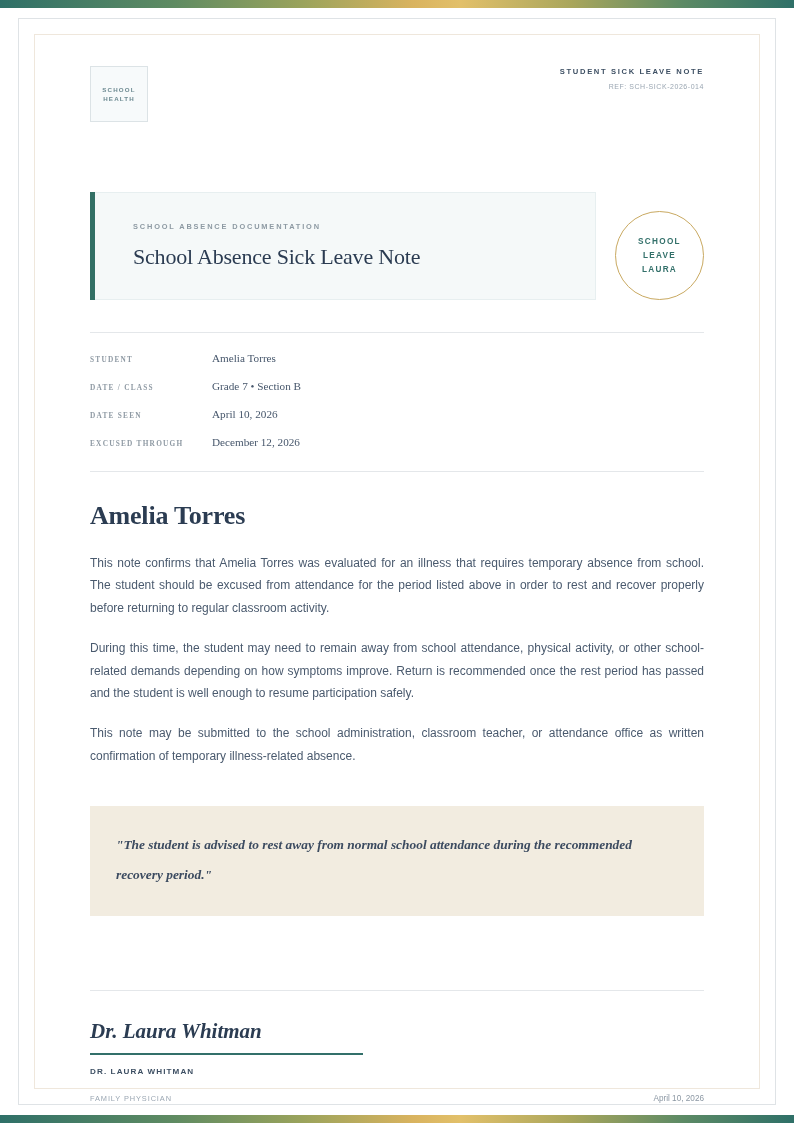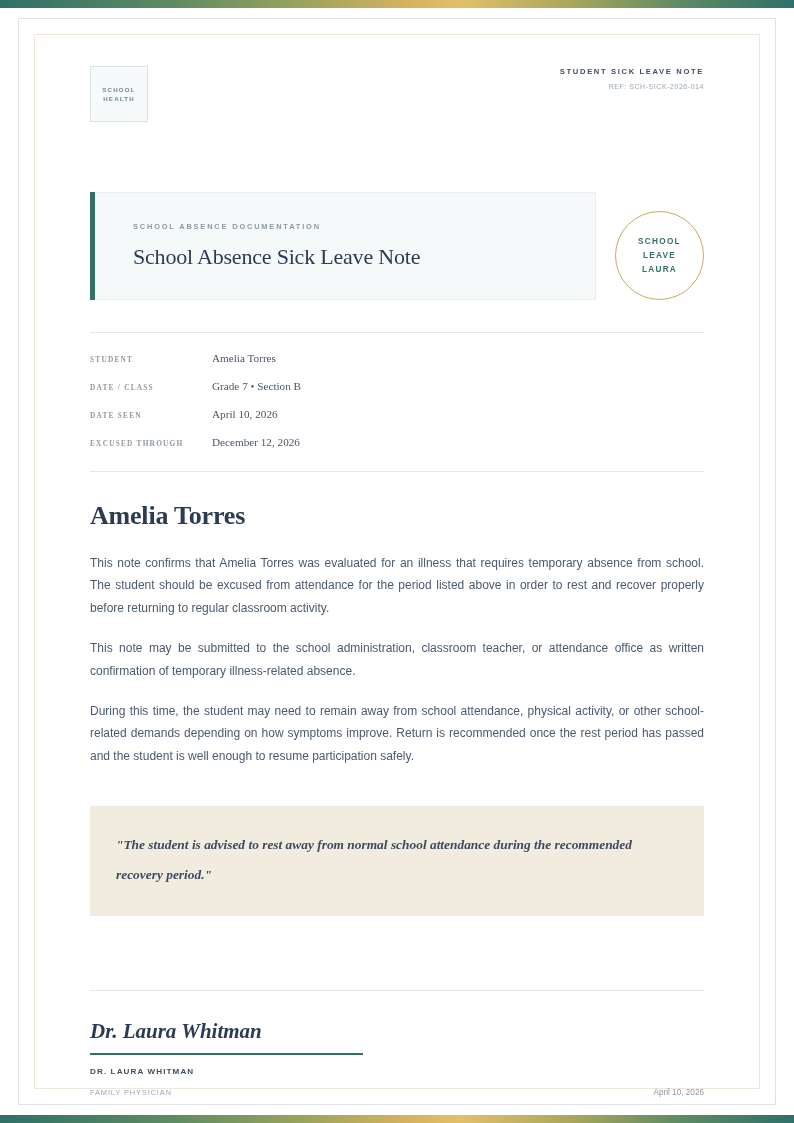--- a/index.html
+++ b/index.html
@@ -246,21 +246,21 @@
     justify-content: space-between;
     margin-top: 12px;
   }
   .sign-printed {
     font-size: 8.1px;
     letter-spacing: 1.1px;
     font-weight: 700;
     color: #3d4f63;
   }
   .sign-role {
-    margin-top: 12px;
+    margin-top: 18px;
     font-size: 7.4px;
     letter-spacing: 0.9px;
     color: #9aa6b2;
   }
   .sign-date {
     font-size: 8.2px;
     color: #8b97a3;
   }
 </style>
 </head>
@@ -317,22 +317,22 @@
         <div class="meta-label">EXCUSED THROUGH</div>
         <div class="meta-value">December 12, 2026</div>
       </div>
     </div>
 
     <div class="rule meta-bottom"></div>
 
     <div class="subject">Amelia Torres</div>
 
     <p class="para first">This note confirms that Amelia Torres was evaluated for an illness that requires temporary absence from school. The student should be excused from attendance for the period listed above in order to rest and recover properly before returning to regular classroom activity.</p>
+    <p class="para">During this time, the student may need to remain away from school attendance, physical activity, or other school-related demands depending on how symptoms improve. Return is recommended once the rest period has passed and the student is well enough to resume participation safely.</p>
     <p class="para">This note may be submitted to the school administration, classroom teacher, or attendance office as written confirmation of temporary illness-related absence.</p>
-    <p class="para">During this time, the student may need to remain away from school attendance, physical activity, or other school-related demands depending on how symptoms improve. Return is recommended once the rest period has passed and the student is well enough to resume participation safely.</p>
 
     <div class="quote">
       <div class="quote-text">"The student is advised to rest away from normal school attendance during the recommended recovery period."</div>
     </div>
 
     <div class="rule sign-top"></div>
 
     <div class="sign-name">Dr. Laura Whitman</div>
     <div class="sign-line"></div>
     <div class="sign-foot">

